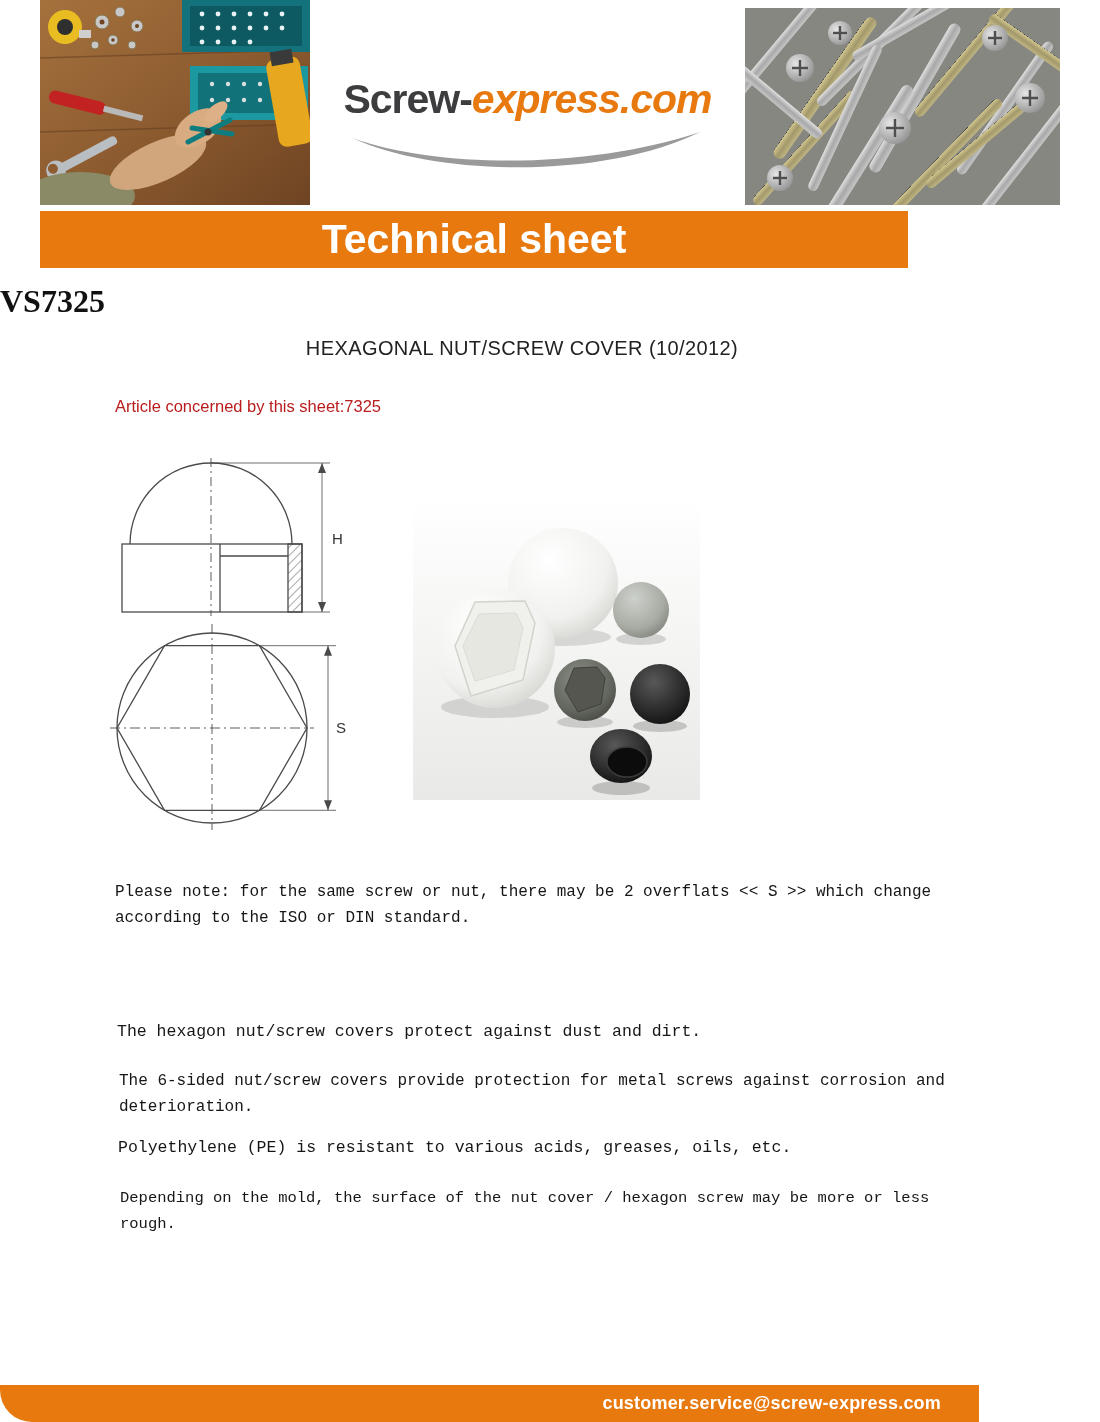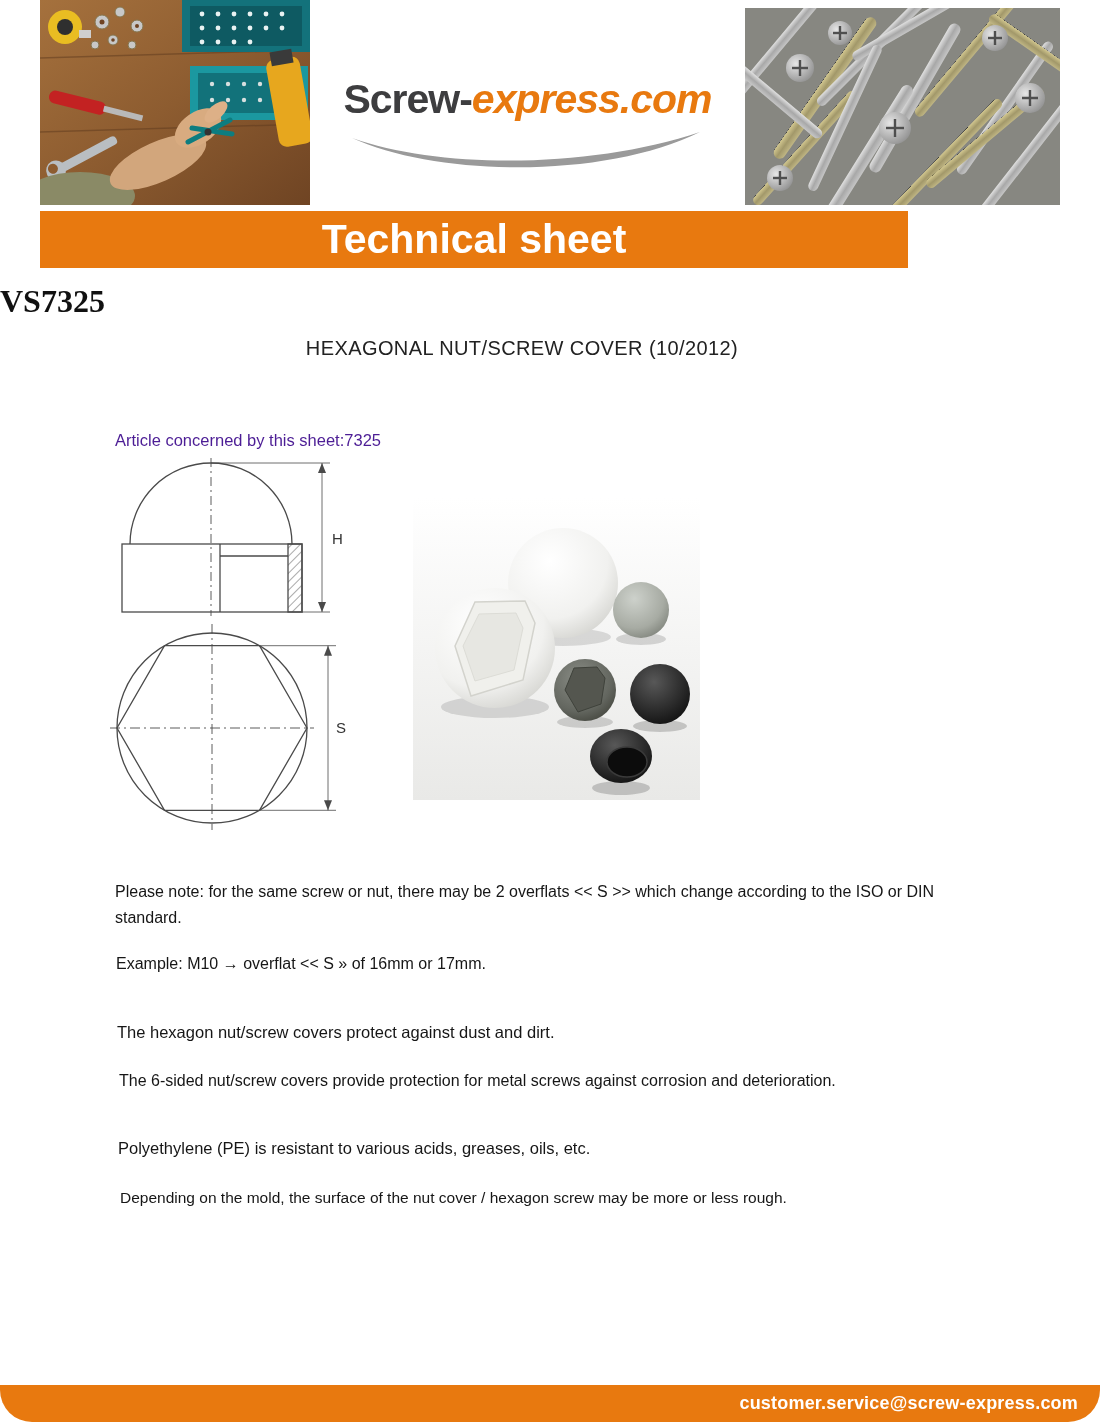--- a/index.html
+++ b/index.html
@@ -33,41 +33,41 @@
 
   
   .doc-ref {
     left:0; top:283px; width:1100px; text-align:left;
     font-family:"Liberation Serif", serif; font-weight:700; font-size:32px; color:#111;
   }
   .doc-title {
     left:0; top:337px; width:1044px; text-align:center;
     font-size:20px; font-weight:500; color:#222; letter-spacing:0.4px;
   }
-  .article-line { left:115px; top:431px; font-size:16.5px; color:#4c1d95; }
+  .article-line { left:115px; top:397px; font-size:16.5px; color:#b91c1c; }
 
   
   .tech-drawing { left:108px; top:456px; width:250px; height:378px; }
   .tech-drawing svg { width:100%; height:100%; display:block; }
   .product-photo { left:413px; top:498px; width:287px; height:302px; }
   .product-photo svg { width:100%; height:100%; display:block; }
 
   
-  .note { left:115px; width:855px; font-size:16px; line-height:26px; color:#161616; }
+  .note { left:115px; width:855px; font-size:16px; line-height:26px; color:#161616;font-family:Liberation Mono, monospace; }
   .note-1 { top:879px; }
   .note-2 { top:951px; left:116px; }
   .note-3 { top:1019px; left:117px; font-size:16.5px; }
   .note-4 { top:1068px; left:119px; }
   .note-5 { top:1135px; left:118px; font-size:16.5px; }
   .note-6 { top:1185px; left:120px; font-size:15.5px; }
 
   
   .footer-bar {
-    left:0; top:1385px; width:1100px; height:37px; background:#e8790f;
-    display:flex; align-items:center; justify-content:flex-end; padding-right:22px;
+    left:0; top:1385px; width:979px; height:37px; background:#e8790f;
+    display:flex; align-items:center; justify-content:flex-end; padding-right:38px;
   }
   .footer-email {
     color:#ffffff; font-weight:700; font-size:18px; letter-spacing:0.2px;
     text-decoration:none; cursor:pointer;
   }
 </style>
 </head>
 <body>
 
 <div class="page">
@@ -357,21 +357,20 @@
       <circle cx="247" cy="196" r="30" fill="url(#gblack)"></circle>
       <g>
         <ellipse cx="208" cy="290" rx="29" ry="7" fill="#000" opacity=".18"></ellipse>
         <ellipse cx="208" cy="258" rx="31" ry="27" fill="url(#gblack)"></ellipse>
         <ellipse cx="214" cy="264" rx="20" ry="15" fill="#0c0c0c" stroke="#3a3a3a" stroke-width="1.5"></ellipse>
       </g>
     </svg>
   </div>
 
   <p class="abs note note-1">Please note: for the same screw or nut, there may be 2 overflats &lt;&lt; S &gt;&gt; which change according to the ISO or DIN standard.</p>
-  <p class="abs note note-2">Example: M10 → overflat &lt;&lt; S » of 16mm or 17mm.</p>
   <p class="abs note note-3">The hexagon nut/screw covers protect against dust and dirt.</p>
   <p class="abs note note-4">The 6-sided nut/screw covers provide protection for metal screws against corrosion and deterioration.</p>
   <p class="abs note note-6">Depending on the mold, the surface of the nut cover / hexagon screw may be more or less rough.</p>
   <p class="abs note note-5">Polyethylene (PE) is resistant to various acids, greases, oils, etc.</p>
 
   <div class="abs footer-bar">
     <a class="footer-email">customer.service@screw-express.com</a>
   </div>
 
 </div>

